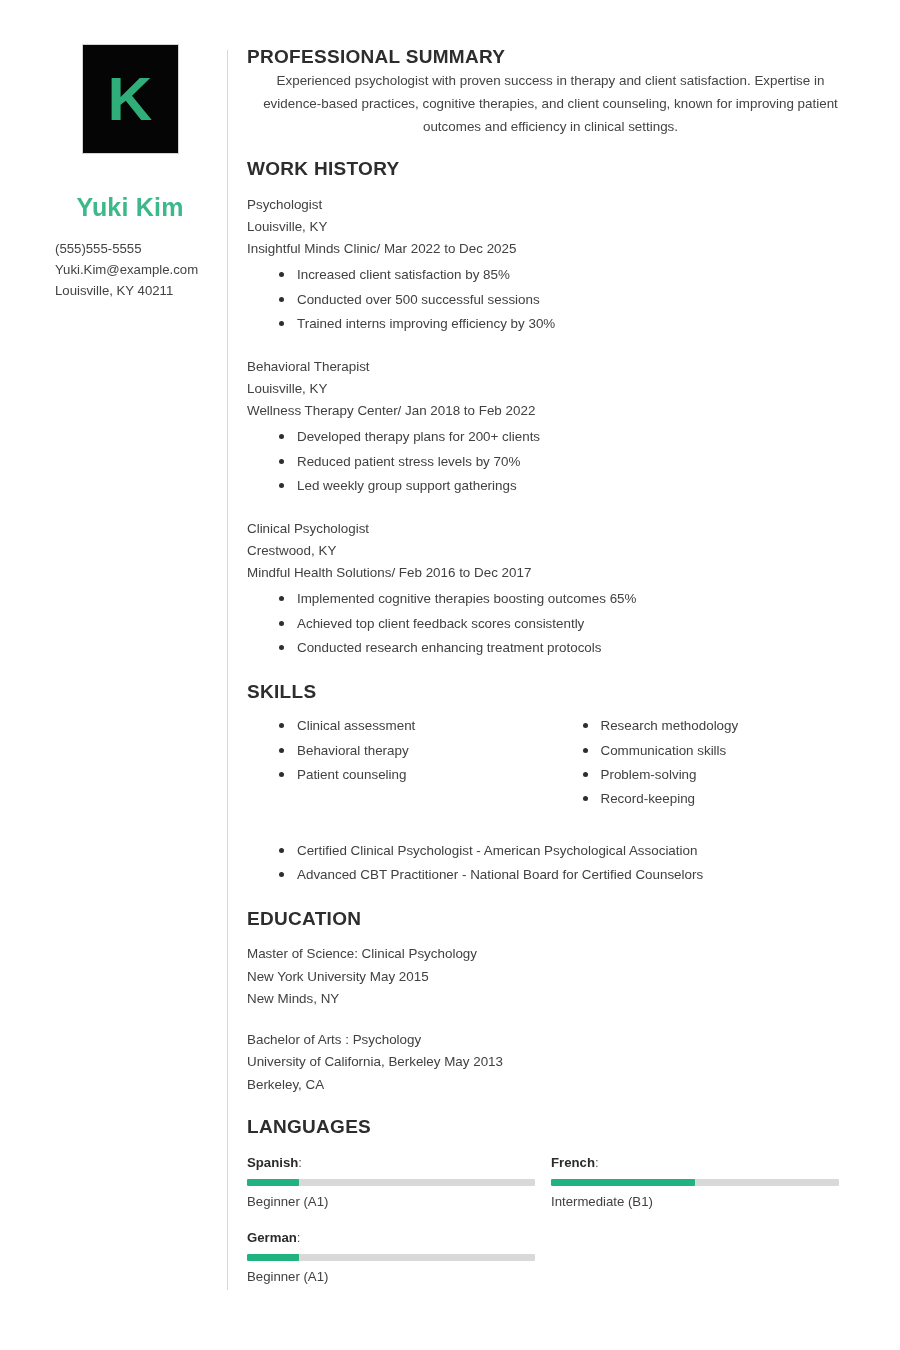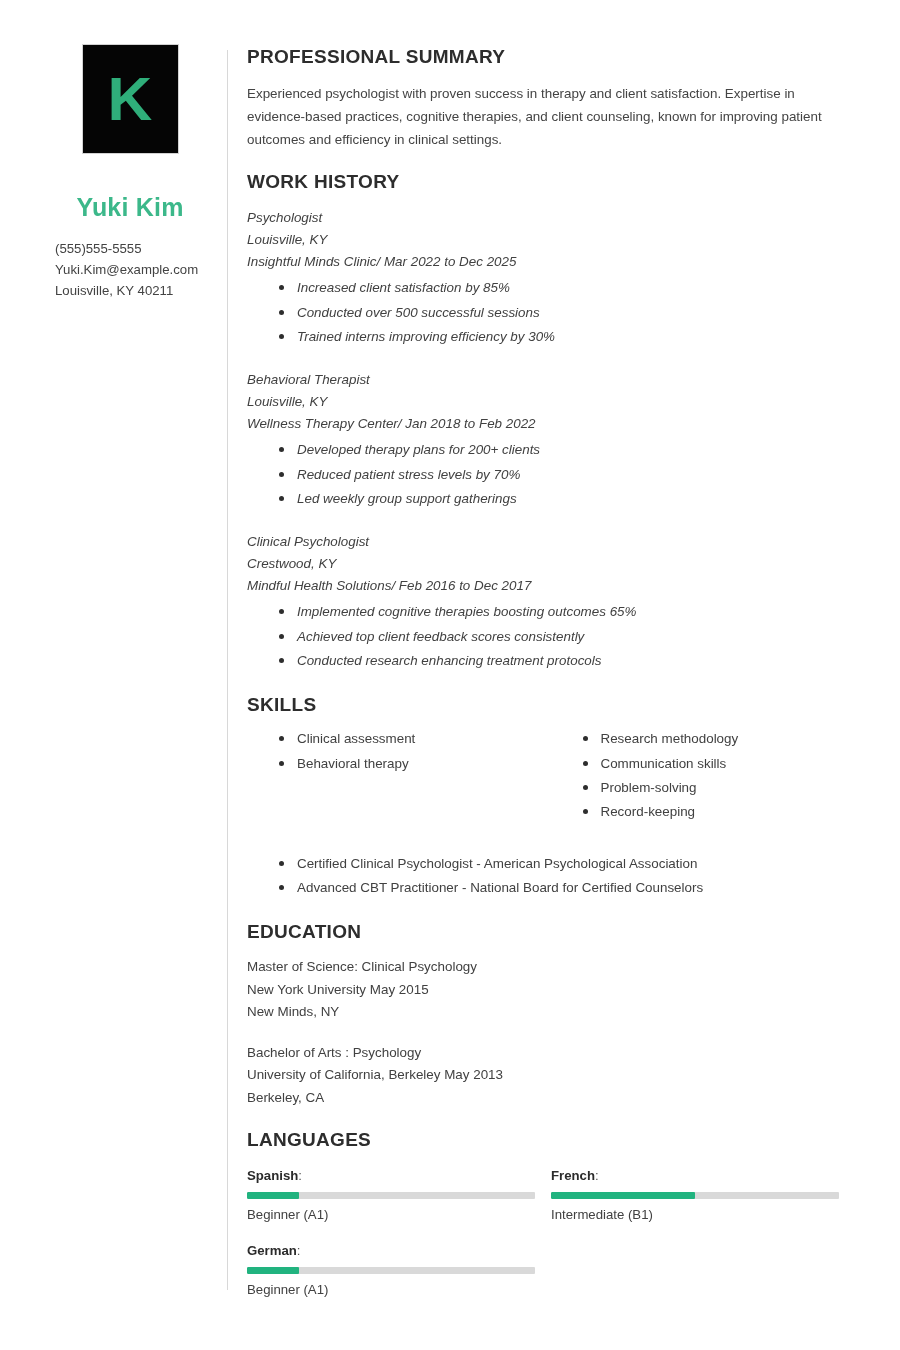--- a/index.html
+++ b/index.html
@@ -104,32 +104,31 @@
     letter-spacing: 0.3px;
     color: #2d2d2d;
     text-transform: uppercase;
     line-height: 1.2;
     font-family: "Liberation Sans", "DejaVu Sans", sans-serif;
   }
 
   .sec { margin-bottom: 0; }
 
   .summary-text {
-    margin-top: 13px;
     font-size: 13.4px;
     line-height: 1.72;
     color: #444;
-    text-align: left;
+    text-align: center;
   }
 
   .gap-sm { height: 20px; }
   .gap-md { height: 24px; }
 
   
-  .job { margin-top: 13px; font-style: italic; }
+  .job { margin-top: 13px; }
   .job + .job { margin-top: 19px; }
   .job-line {
     font-size: 13.4px;
     line-height: 1.66;
     color: #414141;
   }
 
   ul.bullets {
     list-style: none;
     margin: 3px 0 0 0;
@@ -285,20 +284,21 @@
 
     <div class="gap-sm"></div>
 
     <section class="sec">
       <h2 class="sec-title">SKILLS</h2>
       <div class="skills-cols">
         <div class="col">
           <ul class="bullets">
             <li>Clinical assessment</li>
             <li>Behavioral therapy</li>
+            <li>Patient counseling</li>
           </ul>
         </div>
         <div class="col">
           <ul class="bullets">
             <li>Research methodology</li>
             <li>Communication skills</li>
             <li>Problem-solving</li>
             <li>Record-keeping</li>
           </ul>
         </div>

